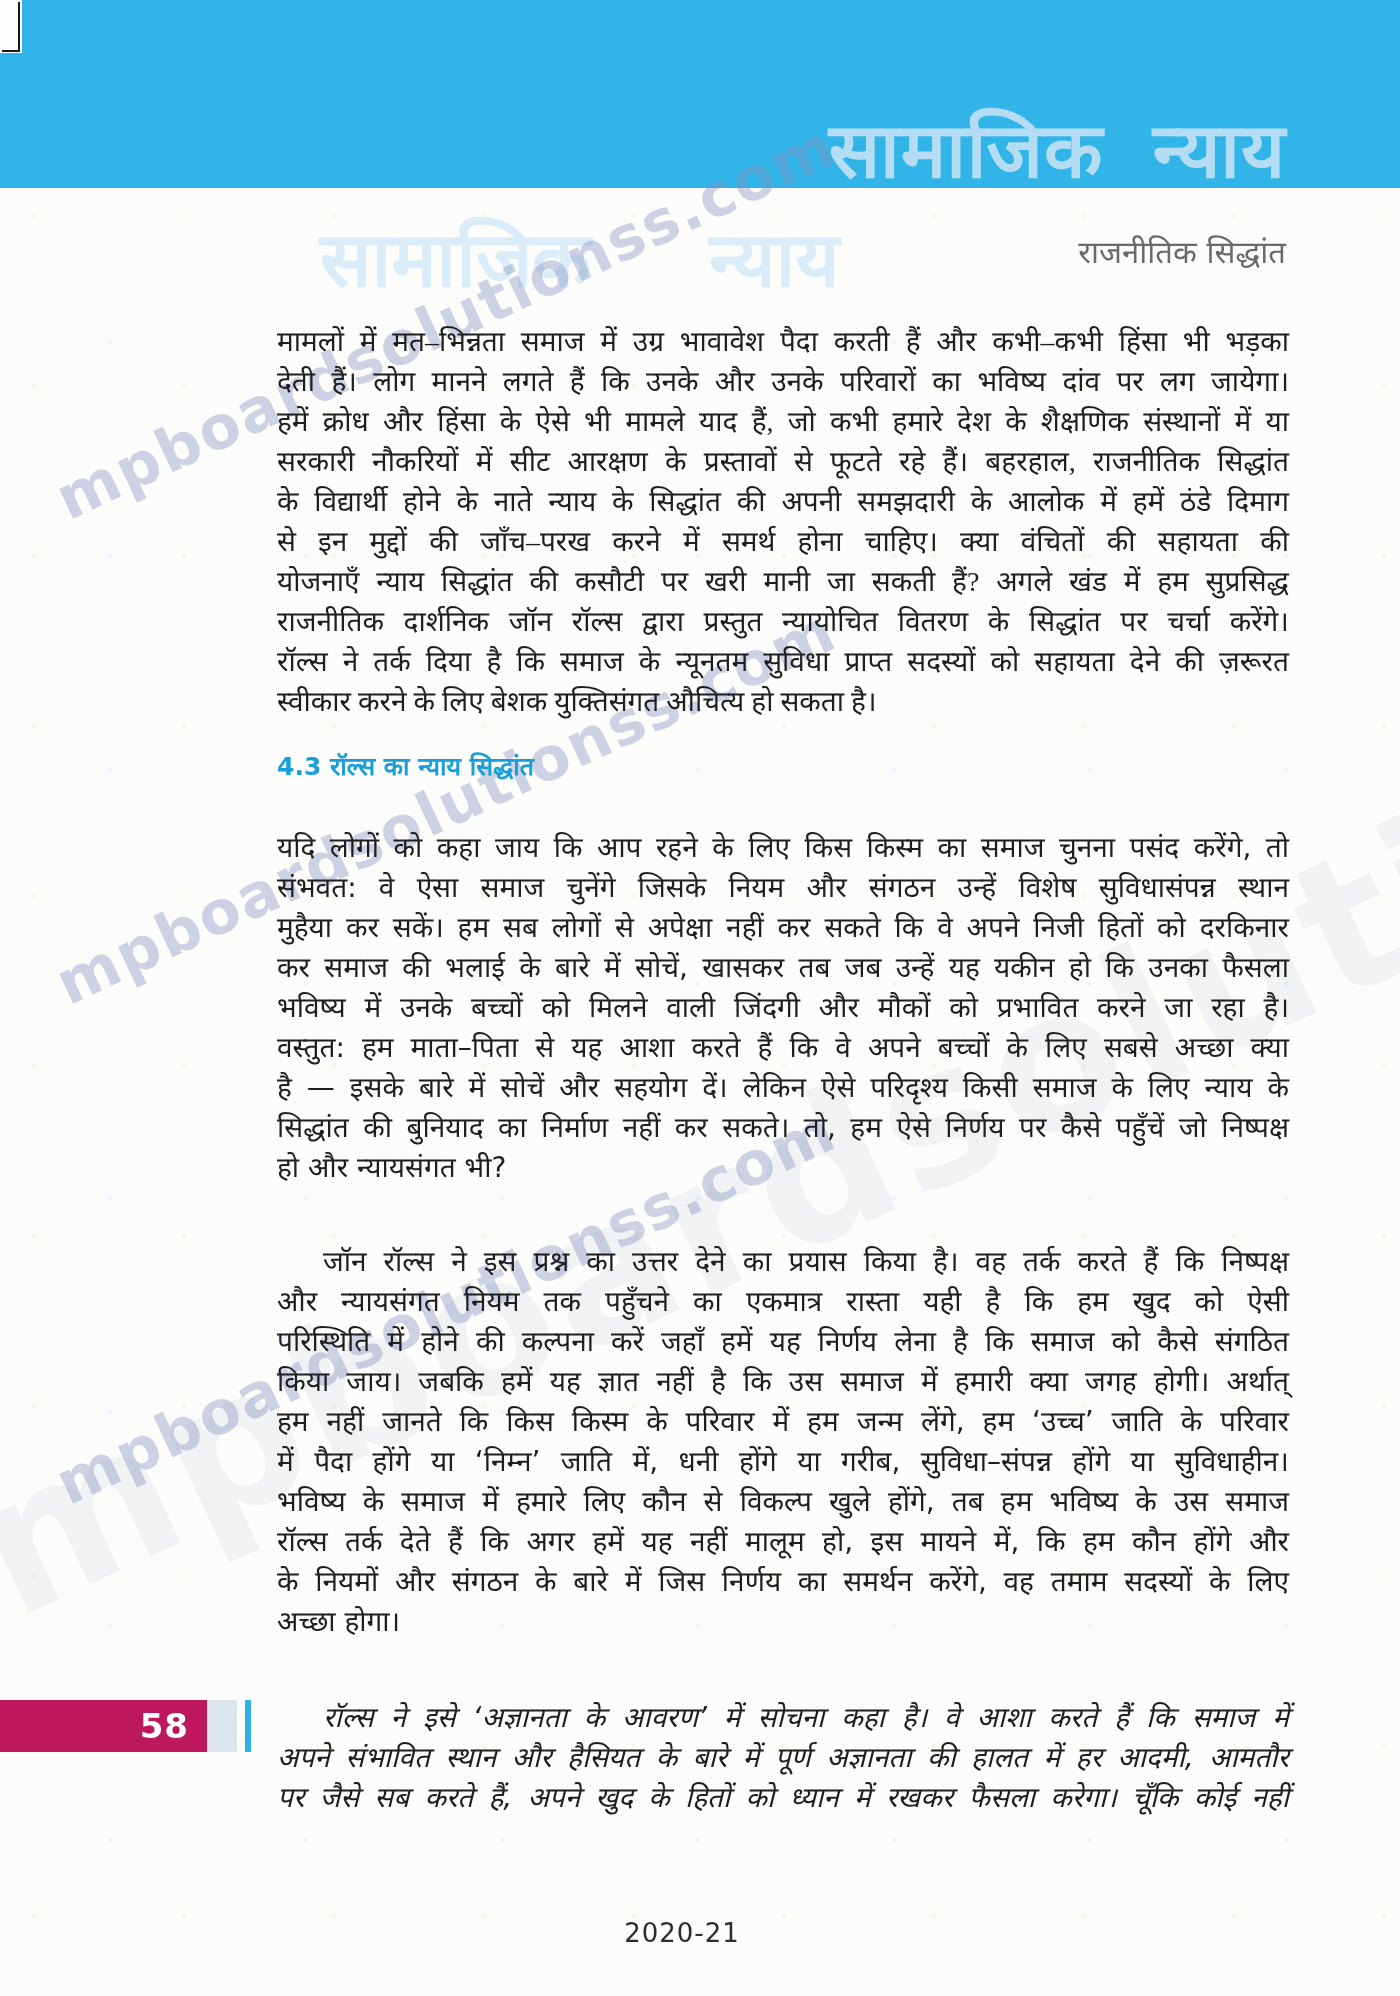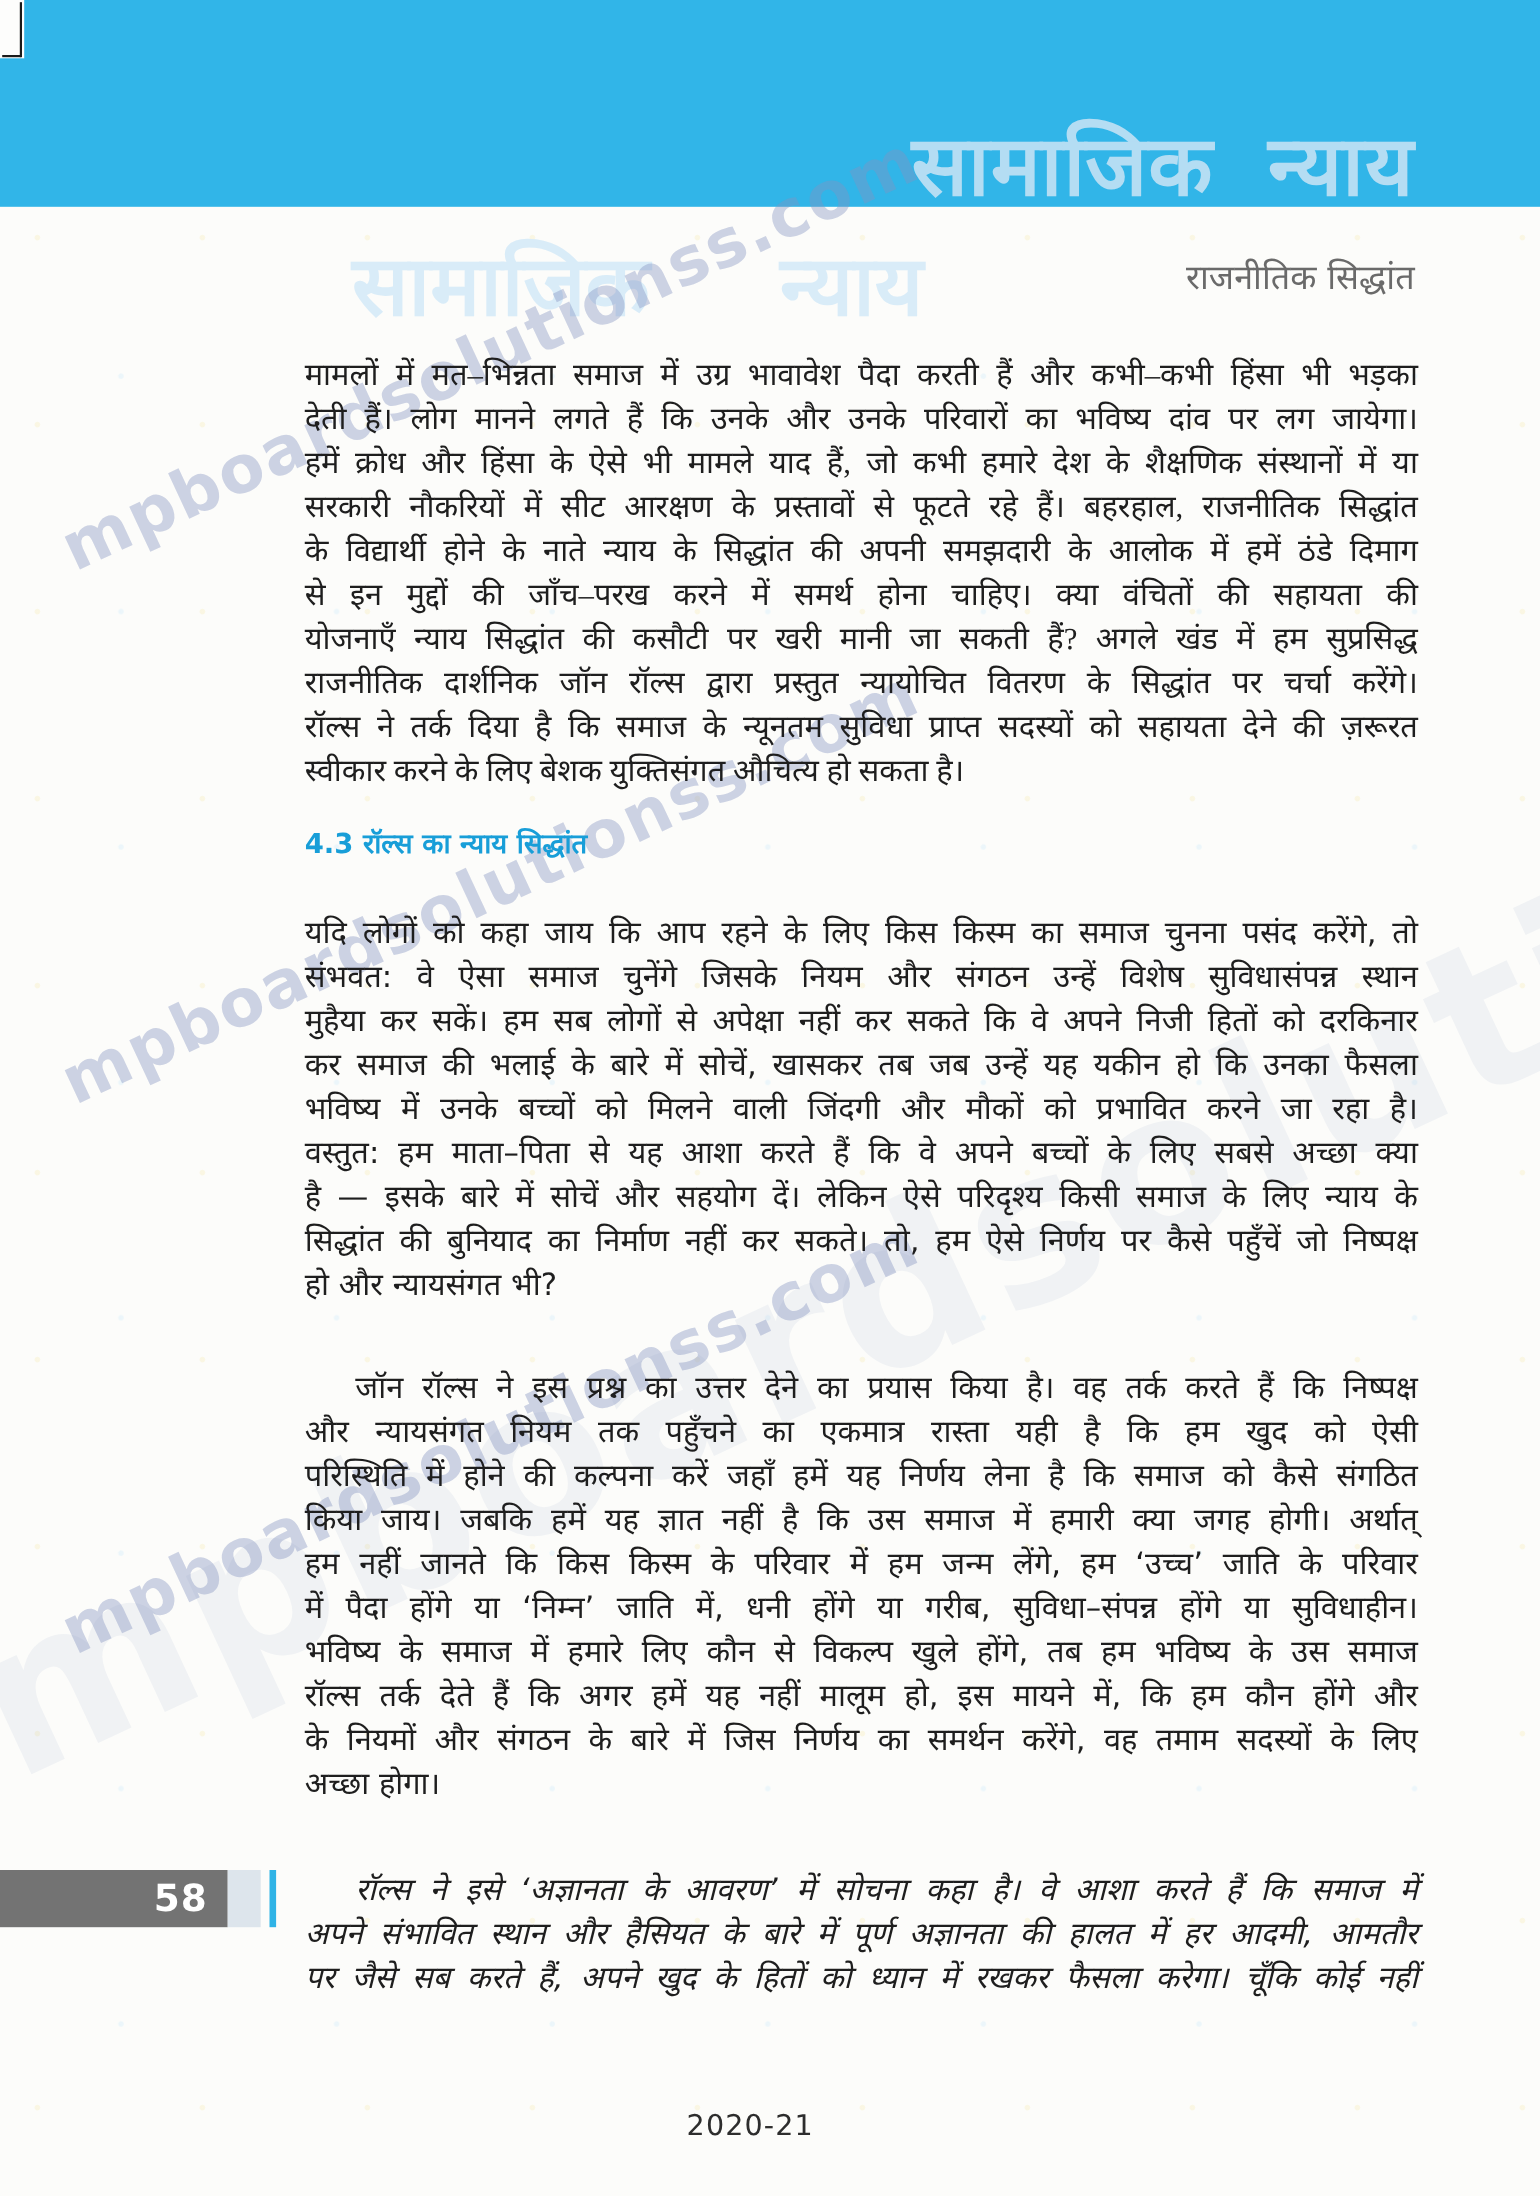--- a/index.html
+++ b/index.html
@@ -62,21 +62,21 @@
     font-size:28px;line-height:40px;text-align:justify;text-align-last:justify;
   }
   .tline.lastline{text-align-last:left;}
   .tline.indent{text-indent:46px;}
   .p1{top:322px;font-family:Liberation Serif, serif;}
   .p2{top:828px;}
   .p3{top:1242px;}
   .p4{top:1698px;font-style:italic;}
 
   
-  .page-bar{left:0;top:1700px;width:207px;height:52px;background:#737373;z-index:4;
+  .page-bar{left:0;top:1700px;width:207px;height:52px;background:#be185d;z-index:4;
     display:flex;align-items:center;justify-content:flex-end;padding-right:18px;
     box-sizing:border-box;}
   .page-number{color:#ffffff;font-size:34px;font-weight:bold;letter-spacing:1px;}
   .page-bar-stripe-light{left:207px;top:1700px;width:30px;height:52px;background:#dde5ec;z-index:4;}
   .page-bar-stripe-cyan{left:245px;top:1700px;width:6px;height:52px;background:#2fb3e6;z-index:4;}
 
   
   .footer-year{left:0;top:1918px;width:1364px;text-align:center;z-index:4;
     color:#2d2d2d;font-size:26px;letter-spacing:1px;}
 </style>

